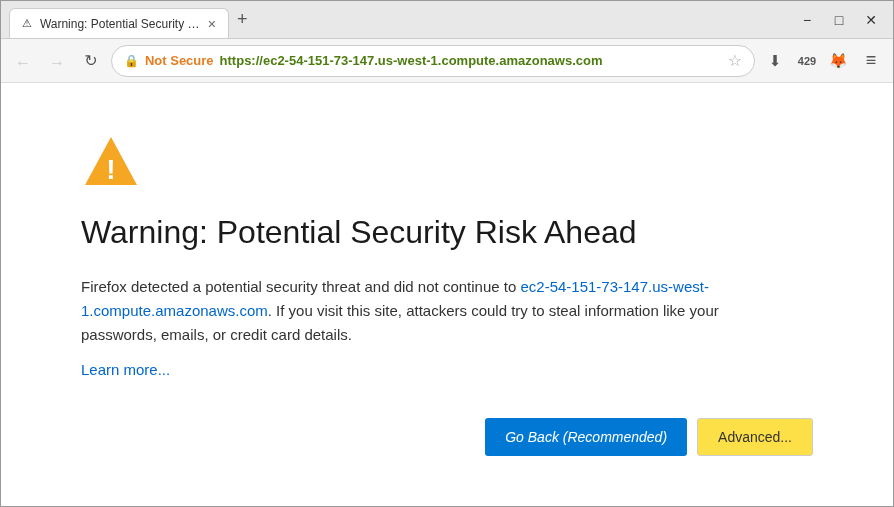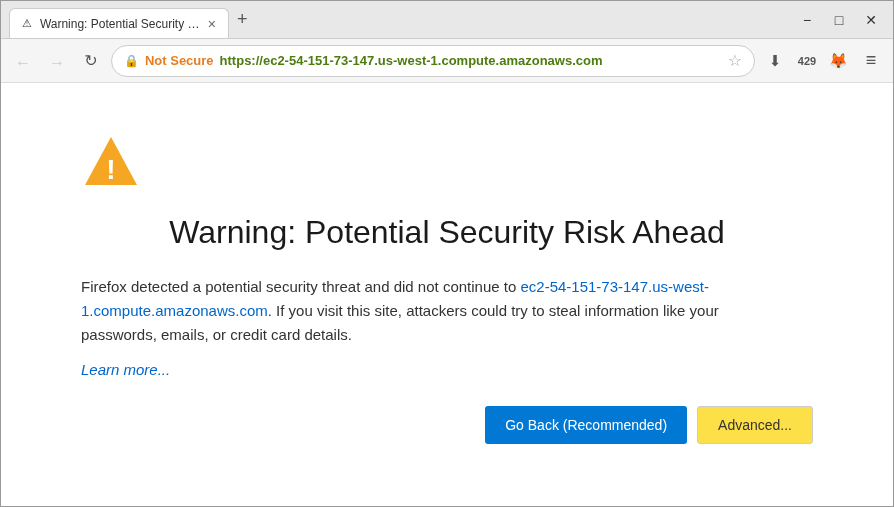--- a/index.html
+++ b/index.html
@@ -27,26 +27,26 @@
     .lock-icon { font-size: 12px; color: #e67e22; }
     .not-secure-label { color: #e67e22; font-size: 13px; font-weight: 700; }
     .url-text { color: #4d7c0f; font-size: 13px; flex: 1; font-weight: bold; }
     .star-btn { background: none; border: none; cursor: pointer; font-size: 16px; color: #aaa; }
     .toolbar-right { display: flex; align-items: center; gap: 4px; }
     .toolbar-icon-btn { background: none; border: none; cursor: pointer; width: 28px; height: 28px; border-radius: 50%; display: flex; align-items: center; justify-content: center; color: #555; font-size: 15px; }
 
     
     .page-content { flex: 1; background: #fff; padding: 50px 80px 30px 80px; overflow-y: auto; }
     .warning-icon { width: 60px; height: 60px; margin-bottom: 20px; }
-    .page-title { font-size: 32px; font-weight: 400; color: #1a1a1a; margin-bottom: 24px; line-height: 1.2; text-align: center; }
+    .page-title { font-size: 32px; font-weight: 400; color: #1a1a1a; margin-bottom: 24px; line-height: 1.2; }
     .description { font-size: 15px; color: #333; line-height: 1.6; margin-bottom: 14px; max-width: 700px; }
     .description a { color: #0066cc; text-decoration: none; }
-    .learn-more { color: #0066cc; font-size: 15px; text-decoration: none; display: inline-block; margin-bottom: 28px; font-style: italic; }
+    .learn-more { color: #0066cc; font-size: 15px; text-decoration: none; display: inline-block; margin-bottom: 40px; }
     .button-row { display: flex; justify-content: flex-end; gap: 10px; max-width: 860px; }
-    .btn-primary { background: #0078d4; color: #fff; border: none; padding: 7px 20px; font-size: 14px; border-radius: 3px; cursor: pointer; }
+    .btn-primary { background: #0078d4; color: #fff; border: none; padding: 7px 20px; font-size: 14px; border-radius: 3px; cursor: pointer; font-style: italic; }
     .btn-secondary { background: #fde047; color: #333; border: 1px solid #ccc; padding: 10px 20px; font-size: 14px; border-radius: 3px; cursor: pointer; }
   </style>
 </head>
 <body>
 
 <div class="window">
 
   <div class="titlebar">
     <div class="tab-area">
       <div class="tab">

